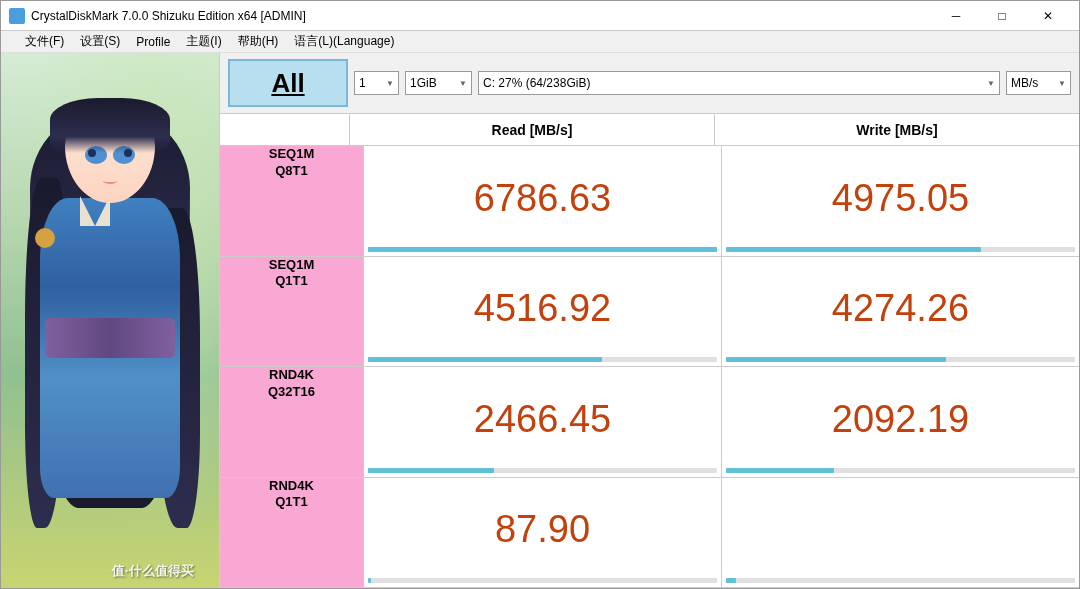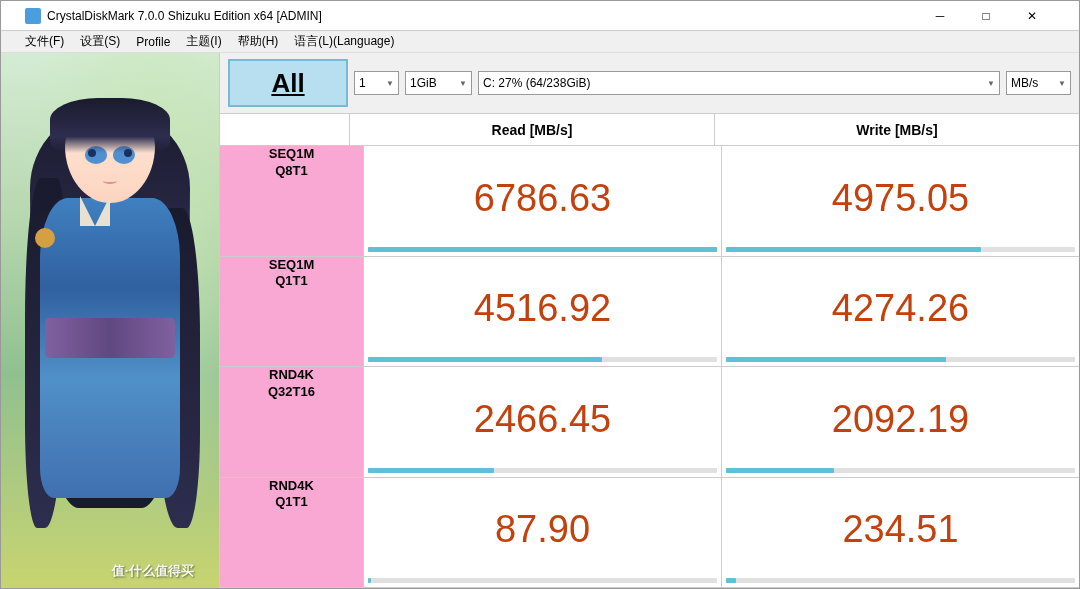--- a/index.html
+++ b/index.html
@@ -19,21 +19,21 @@
       display: flex;
       flex-direction: column;
       background: #f0f0f0;
     }
 
     .titlebar {
       height: 30px;
       background: #fff;
       display: flex;
       align-items: center;
-      padding: 0 24px;
+      padding: 0 8px;
       border-bottom: 1px solid #ccc;
       user-select: none;
     }
 
     .titlebar-icon {
       width: 16px;
       height: 16px;
       margin-right: 6px;
       background: #4a9edd;
       border-radius: 2px;
@@ -616,21 +616,20 @@
               <div>Q1T1</div>
             </div>
           </div>
           <div class="row-value">
             <span class="value-number">87.90</span>
             <div class="value-bar">
               <div class="value-bar-fill" style="width:1%"></div>
             </div>
           </div>
           <div class="row-value write">
-            <span class="value-number">234.51</span>
             <div class="value-bar">
               <div class="value-bar-fill" style="width:3%"></div>
             </div>
           </div>
         </div>
 
       </div>
     </div>
   </div>
 </div>

